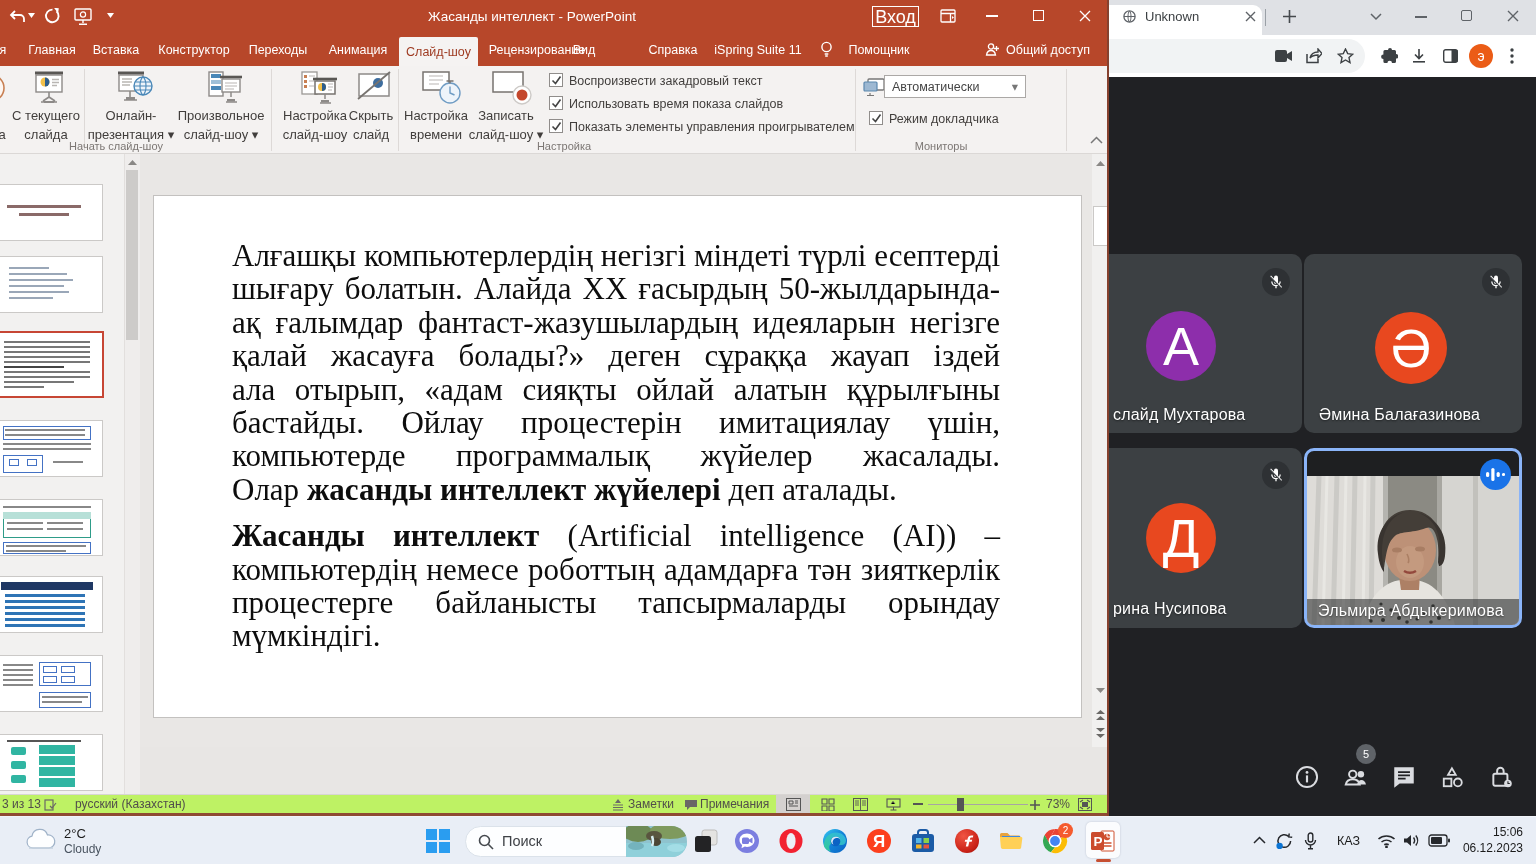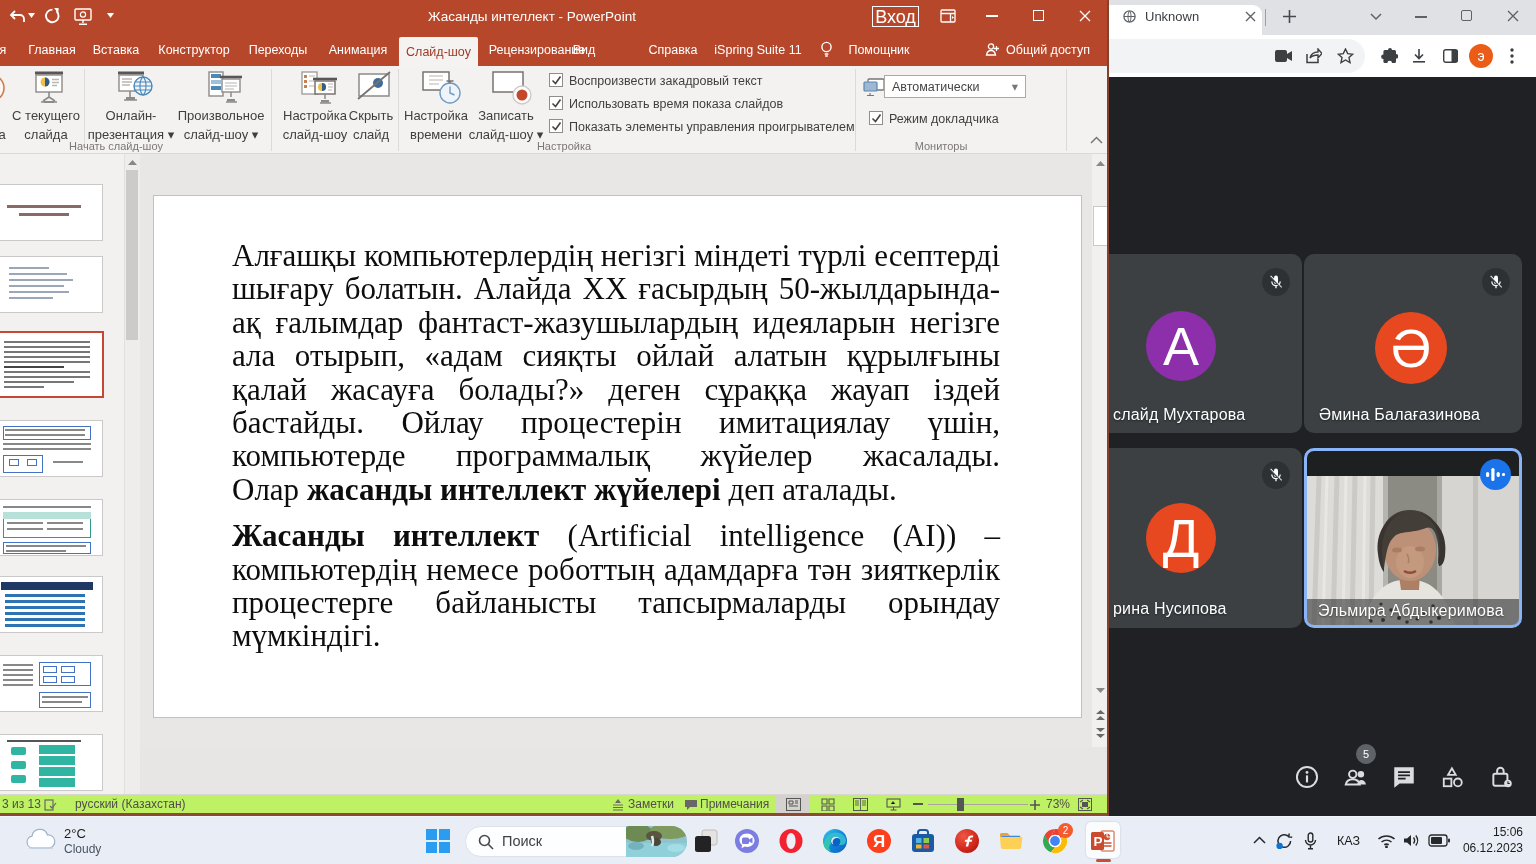--- a/index.html
+++ b/index.html
@@ -491,22 +491,22 @@
           <path d="M0 6l4.5-5L9 6z" fill="#8a8886"></path>
         </svg>
       <div style="position:absolute;left:126px;top:16px;width:12px;height:170px;background:#cdcbc9"></div>
     </div>
 
     <div id="slide"></div>
     <div id="slidetext">
       <div class="jl">Алғашқы компьютерлердің негізгі міндеті түрлі есептерді</div>
       <div class="jl">шығару болатын. Алайда XX ғасырдың 50-жылдарында-</div>
       <div class="jl">ақ ғалымдар фантаст-жазушылардың идеяларын негізге</div>
+      <div class="jl">қалай жасауға болады?» деген сұраққа жауап іздей</div>
       <div class="jl">ала отырып, «адам сияқты ойлай алатын құрылғыны</div>
-      <div class="jl">қалай жасауға болады?» деген сұраққа жауап іздей</div>
       <div class="jl">бастайды. Ойлау процестерін имитациялау үшін,</div>
       <div class="jl">компьютерде программалық жүйелер жасалады.</div>
       <div>Олар <b>жасанды интеллект жүйелері</b> деп аталады.</div>
       <div class="jl" style="margin-top:13px"><b>Жасанды интеллект</b> (Artificial intelligence (AI)) –</div>
       <div class="jl">компьютердің немесе роботтың адамдарға тән зияткерлік</div>
       <div class="jl">процестерге байланысты тапсырмаларды орындау</div>
       <div>мүмкіндігі.</div>
     </div>
 
     <div id="vscroll">

